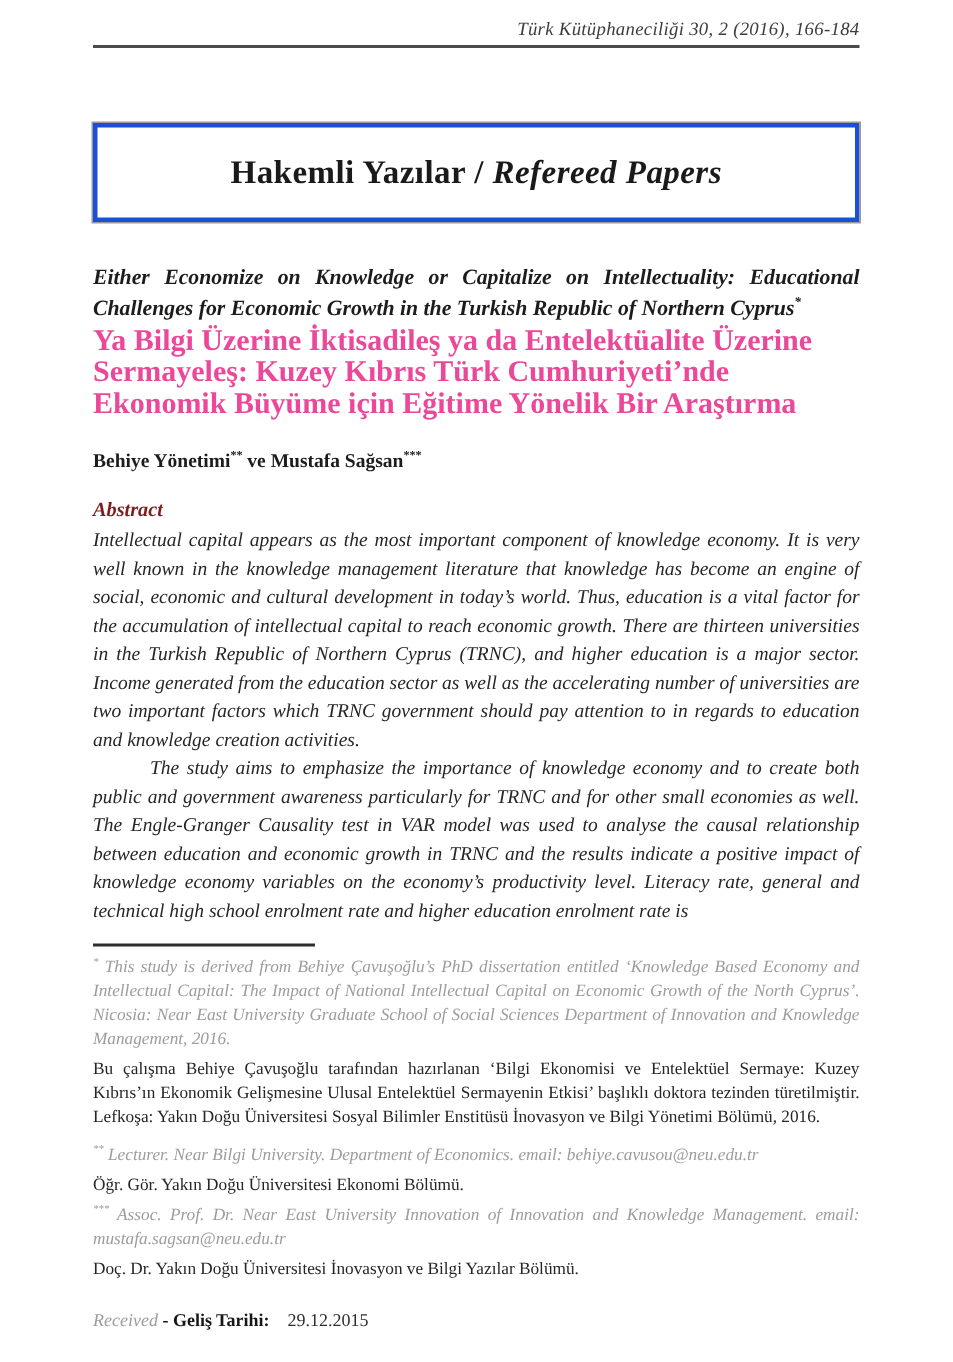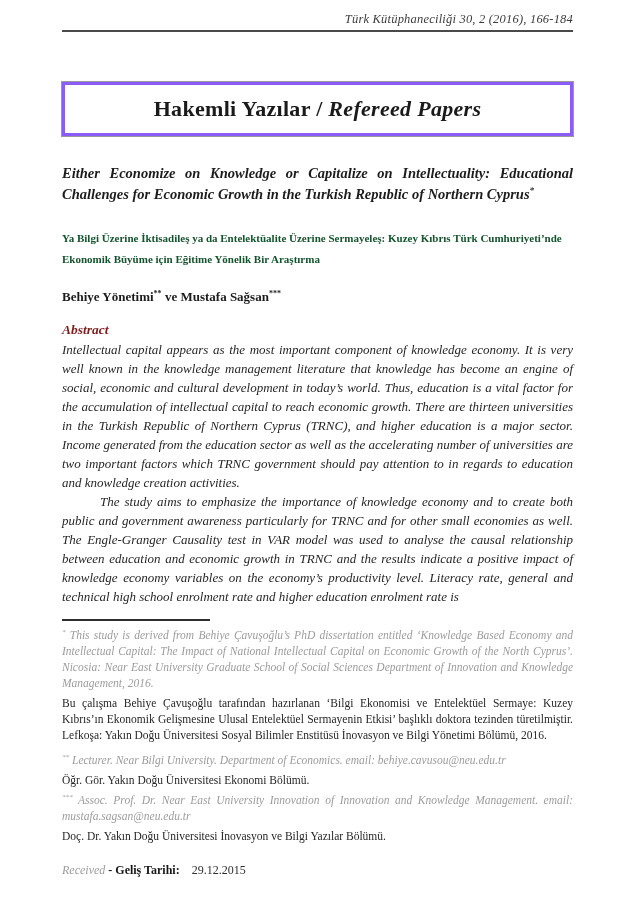--- a/index.html
+++ b/index.html
@@ -25,22 +25,22 @@
     padding-bottom: 3px;
   }
   .header-rule {
     border: none;
     border-top: 2px solid #4a4a4a;
     height: 0;
   }
   
   .banner-box {
     margin-top: 50px;
-    height: 54px;
-    border: 3px solid #8b5cf6;
+    height: 66px;
+    border: 3px solid #1d4ed8;
     outline: 1px solid #9a9a9a;
     display: flex;
     align-items: center;
     justify-content: center;
   }
   .banner-title {
     font-size: 22px;
     font-weight: bold;
     color: #1a1a1a;
     letter-spacing: 0.3px;
@@ -55,25 +55,24 @@
     line-height: 21px;
     text-align: justify;
     color: #1c1c1c;
   }
   .title-en sup, .authors sup, .fn sup {
     font-size: 0.62em;
     vertical-align: super;
     line-height: 0;
   }
   .title-tr {
-    margin-top: 23px;
-    font-size: 11px;
+    font-size: 20px;
     font-weight: bold;
     line-height: 21px;
-    color: #14532d;
+    color: #ec4899;
   }
   .authors {
     margin-top: 19px;
     font-size: 13px;
     font-weight: bold;
     color: #1c1c1c;
   }
   
   .abstract-heading {
     margin-top: 17px;

